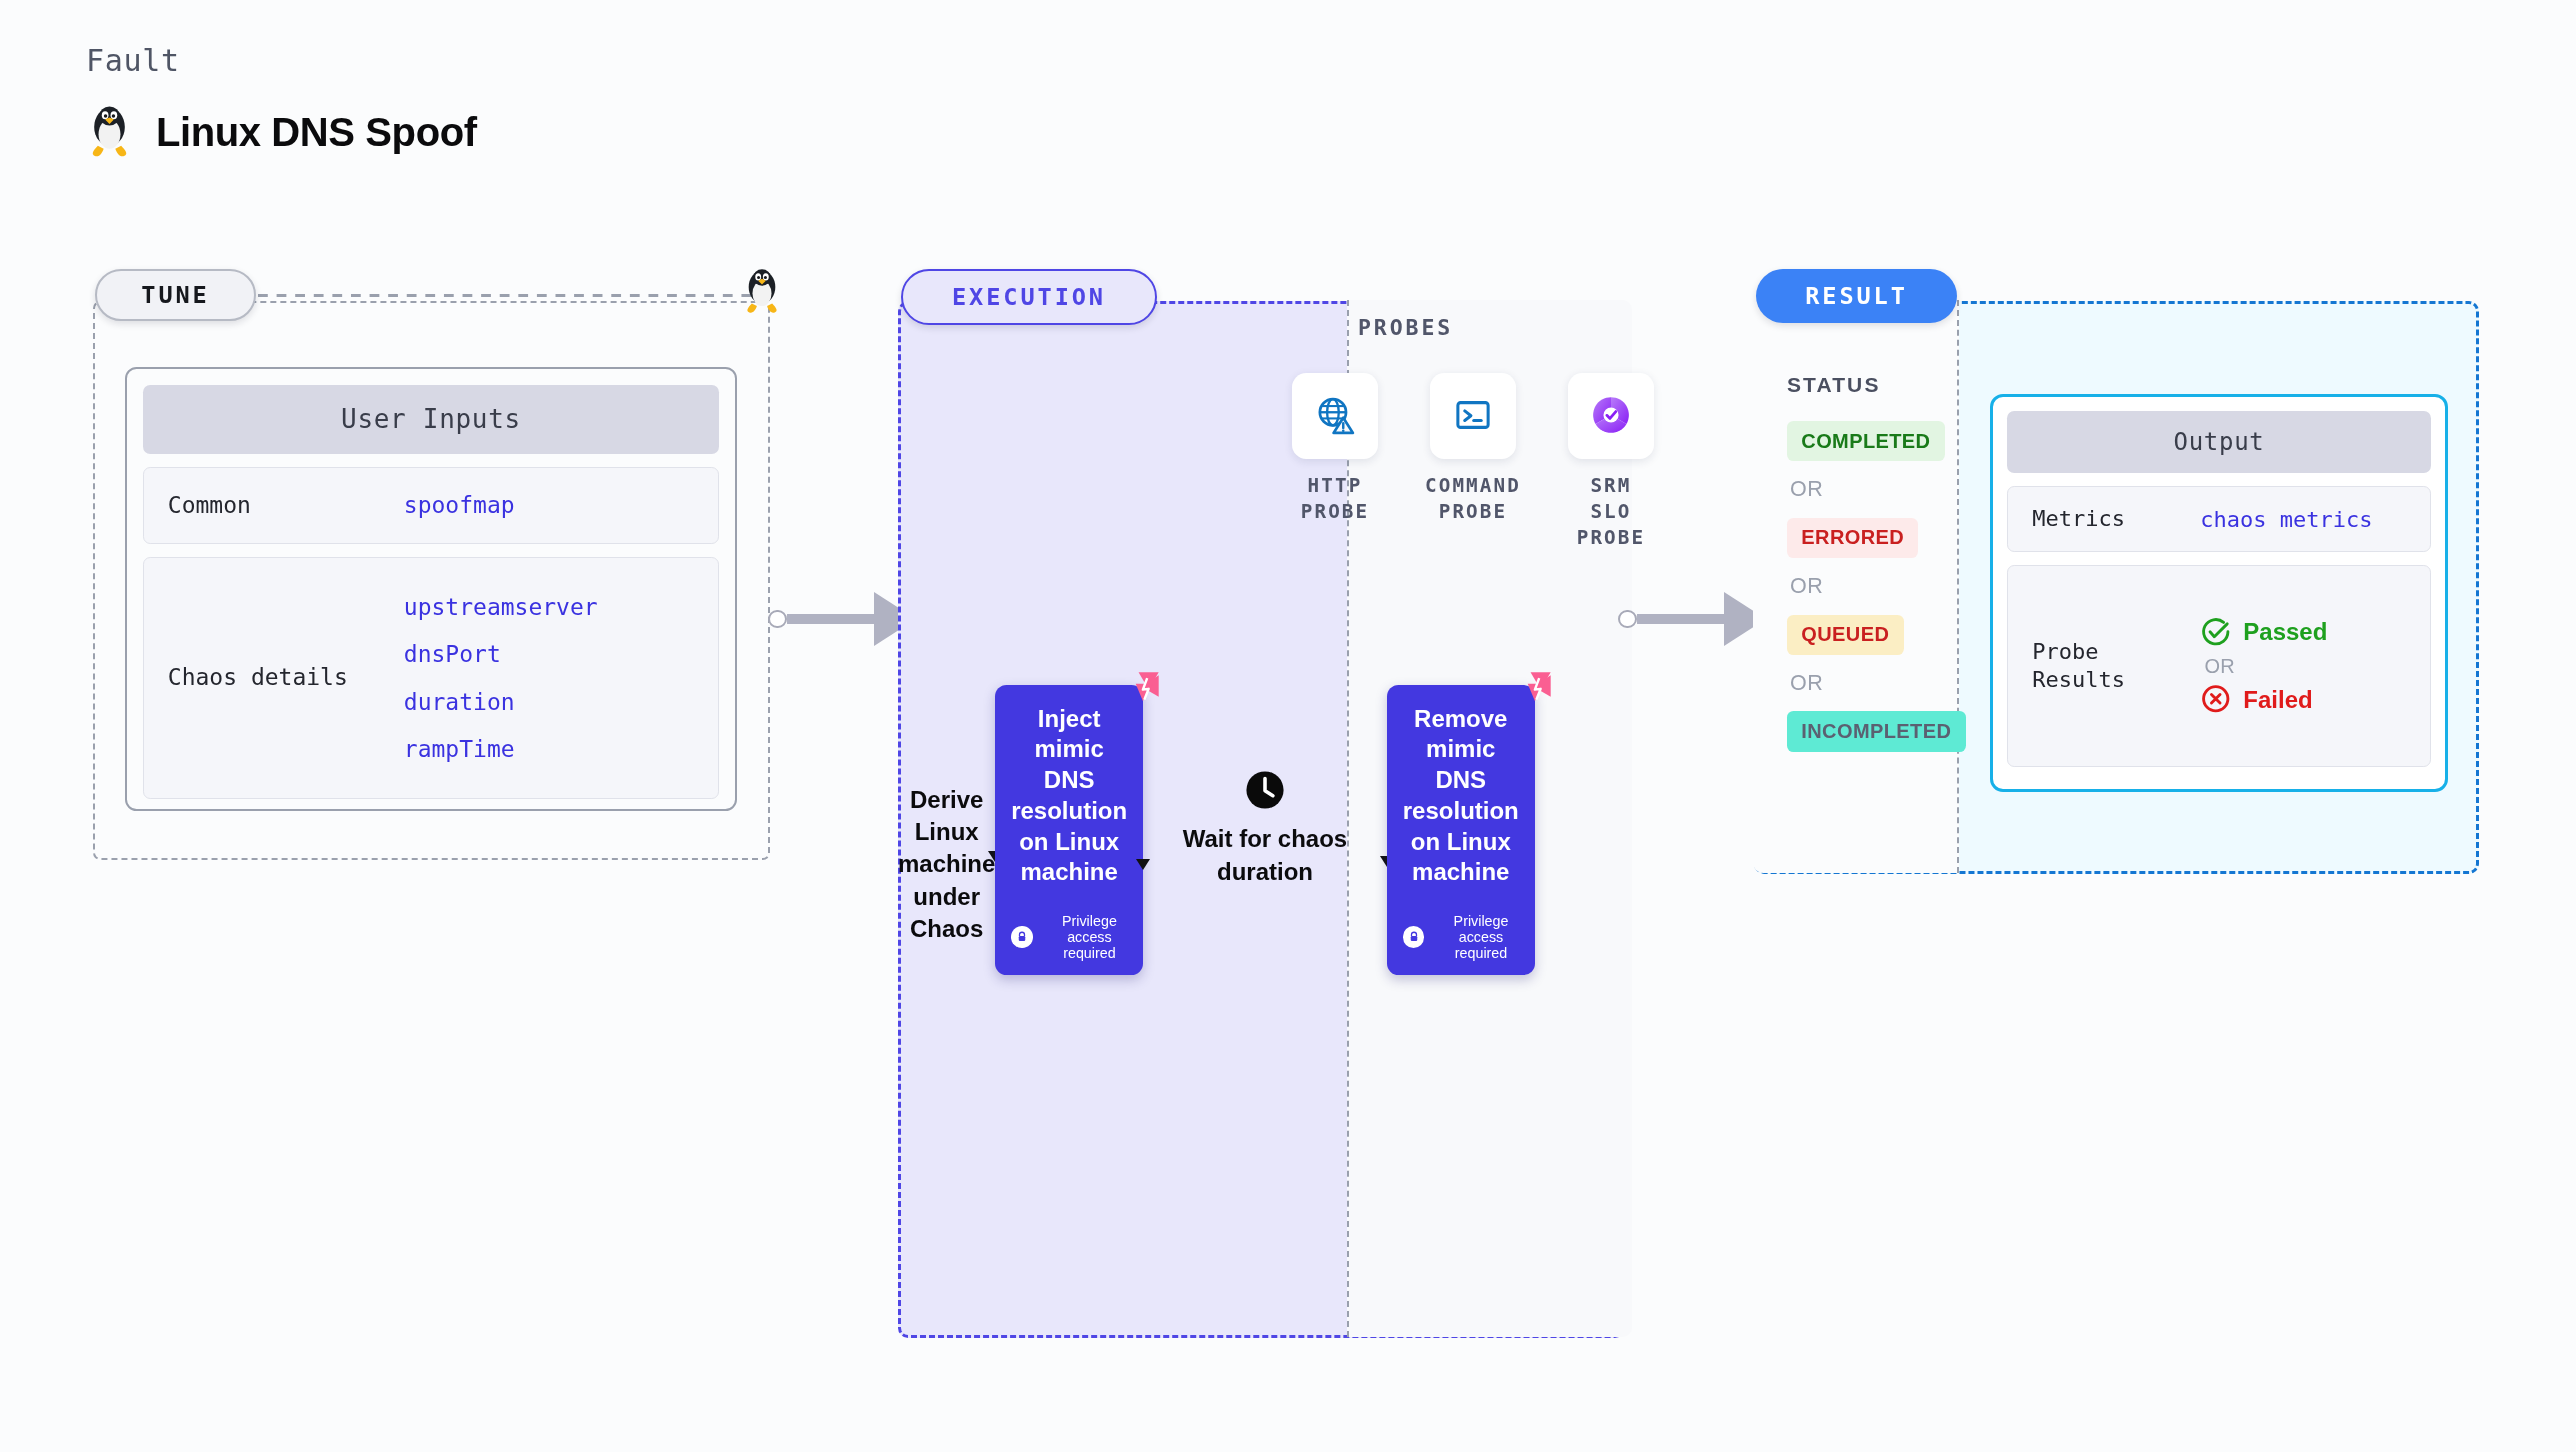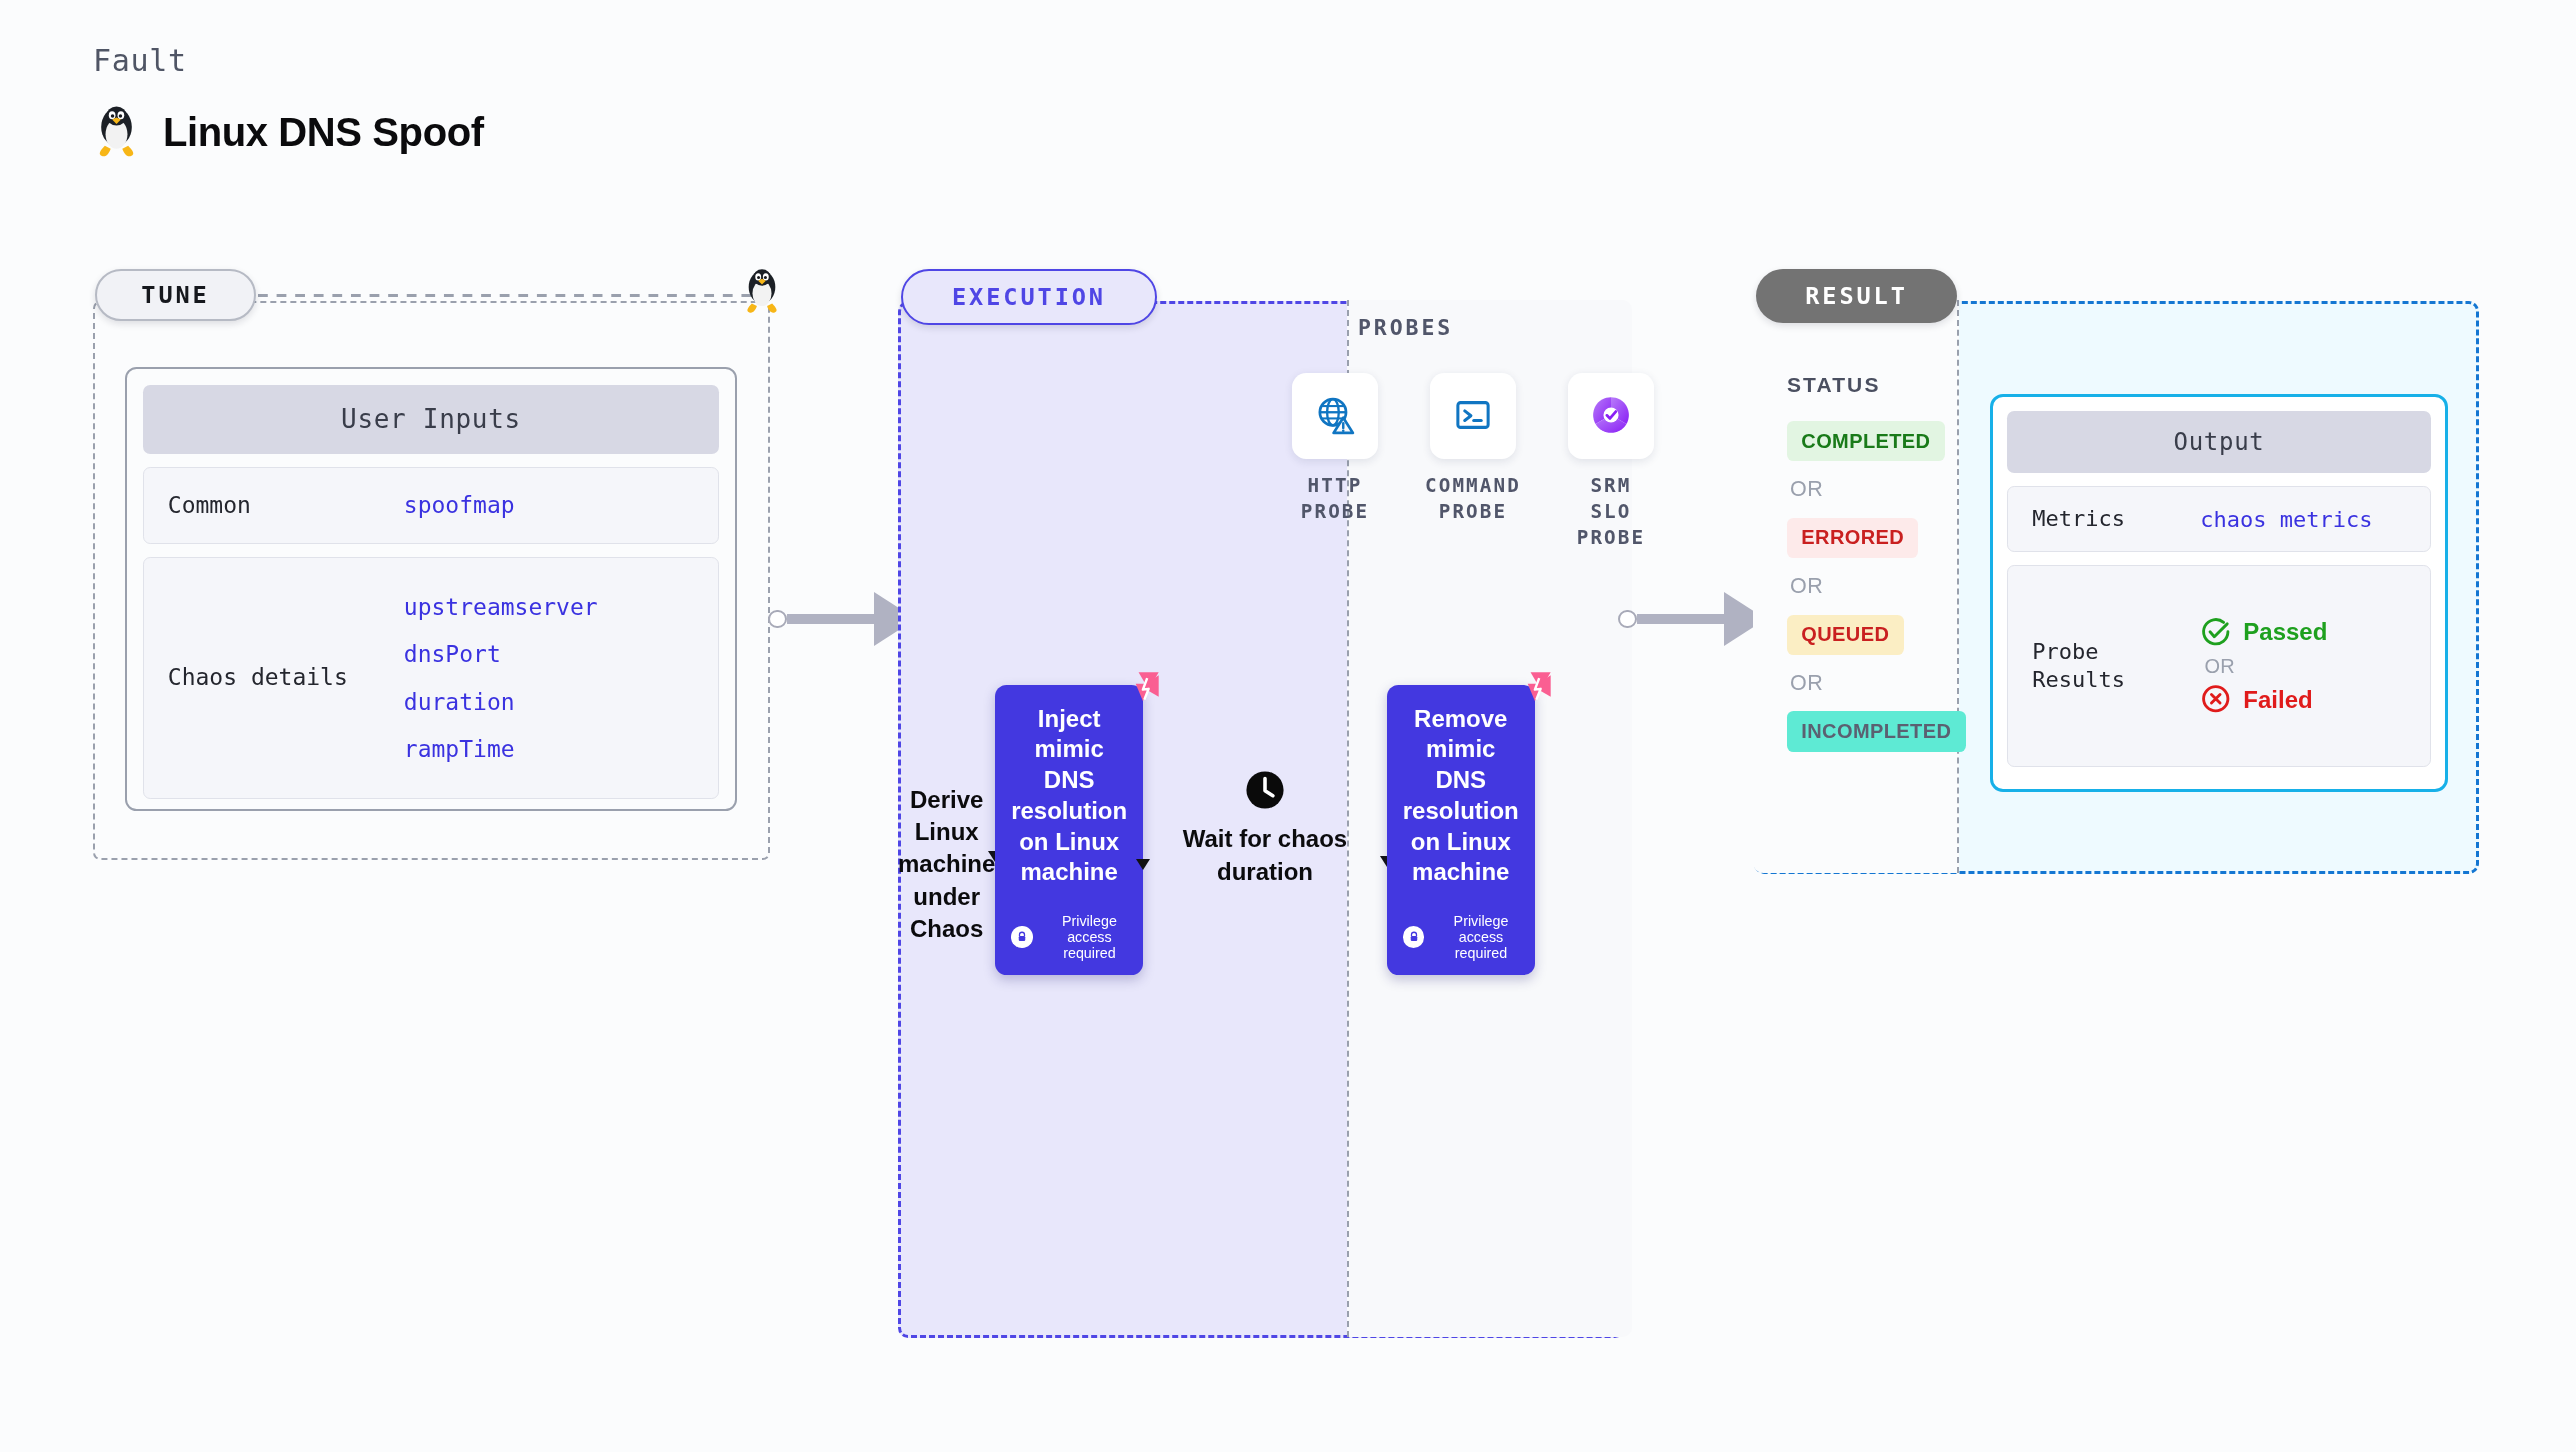--- a/index.html
+++ b/index.html
@@ -10,21 +10,21 @@
   body {
     width: 2576px;
     height: 1452px;
     position: relative;
     overflow: hidden;
     font-family: "Liberation Sans", sans-serif;
     -webkit-font-smoothing: antialiased;
   }
 
   
-  #header { position: absolute; left: 93px; top: 43px; }
+  #header { position: absolute; left: 86px; top: 43px; }
   .fault-label {
     font-family: "DejaVu Sans Mono", monospace;
     font-size: 30px;
     color: #4f5565;
     letter-spacing: 0.7px;
   }
   .title-row { display: flex; align-items: center; gap: 23px; margin-top: 27px; }
   .title-text {
     font-family: Liberation Sans, sans-serif;
     font-weight: bold;
@@ -91,21 +91,21 @@
     background: #f1f2f6; color: #16181d;
     border: 2.1px solid #b6bac4;
   }
   #badge-exec {
     left: 901px; top: 269px; width: 256px; height: 56px;
     background: #e8e7fb; color: #4f46e5;
     border: 2.9px solid #4f46e5;
   }
   #badge-result {
     left: 1756px; top: 269px; width: 201px; height: 54px;
-    background: #737373; color: #ffffff;
+    background: #3b82f6; color: #ffffff;
     border: none;
   }
 
   
   #tune-card {
     position: absolute;
     left: 125px; top: 367px; width: 612px; height: 444px;
     box-sizing: border-box;
     background: #fbfcfd;
     border: 2.1px solid #9aa0ad;

